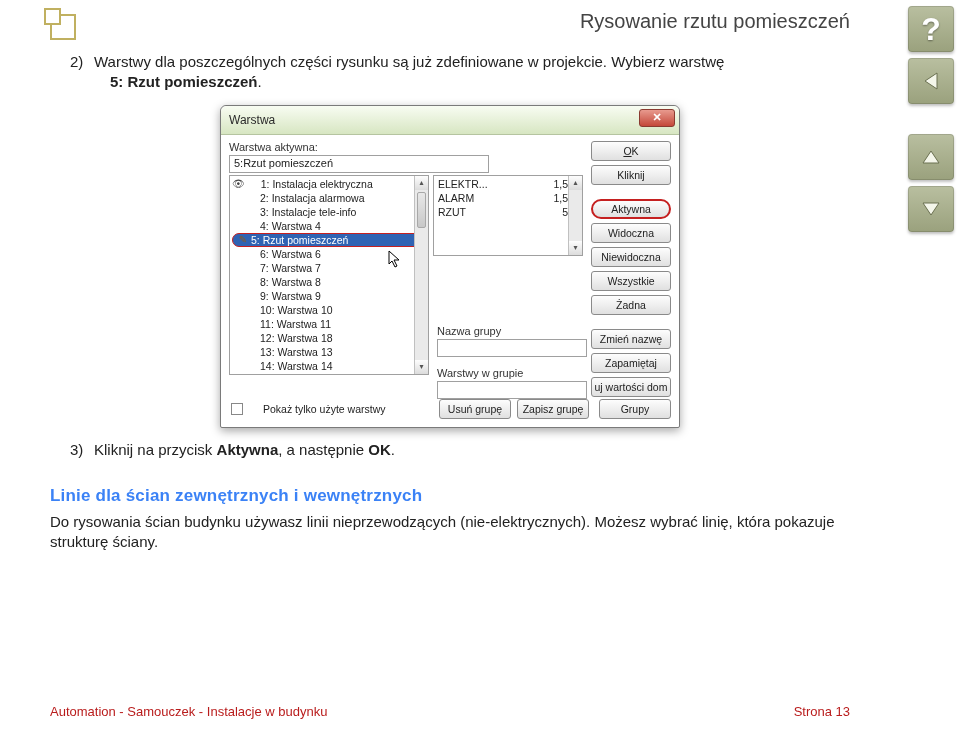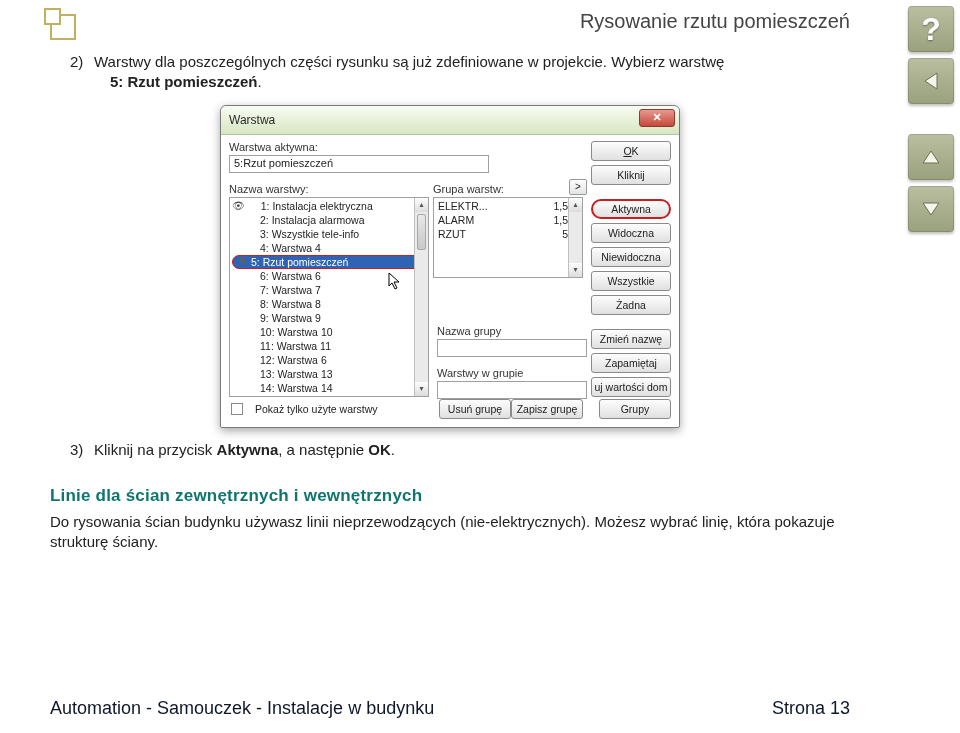--- a/index.html
+++ b/index.html
@@ -11,23 +11,23 @@
   .corner-icon { width: 26px; height: 26px; border: 2px solid #c0b060; position: relative; margin-top: 4px; }
   .corner-icon::after { content: ""; position: absolute; width: 13px; height: 13px; border: 2px solid #c0b060; left: -8px; top: -8px; background: #fff; }
   .page-title { font-size: 20px; color: #444; font-weight: normal; text-align: right; flex: 1; }
   
   .body-text { font-size: 15px; color: #222; line-height: 1.35; }
   .step { margin-top: 12px; margin-left: 20px; }
   .step-num { display: inline-block; width: 24px; }
   .step-indent { margin-left: 40px; }
   .bold { font-weight: bold; }
   
-  .section-title { font-size: 17px; font-weight: bold; color: #0f766e; margin-top: 26px; letter-spacing: 0.2px; }
-  
-  .footer { position: absolute; bottom: 14px; left: 50px; right: 50px; display: flex; justify-content: space-between; font-size: 18px; color: #0f172a; }
+  .section-title { font-size: 17px; font-weight: bold; color: #3b82f6; margin-top: 26px; letter-spacing: 0.2px; }
+  
+  .footer { position: absolute; bottom: 14px; left: 50px; right: 50px; display: flex; justify-content: space-between; font-size: 13px; color: #b91c1c; }
   
   .sidebar { position: absolute; right: 6px; top: 6px; width: 46px; display: flex; flex-direction: column; gap: 6px; }
   .side-btn { width: 46px; height: 46px; background: linear-gradient(#b9bfa0, #9aa17d); border-radius: 4px; display: flex; align-items: center; justify-content: center; box-shadow: inset 0 0 0 1px rgba(0,0,0,0.12), 0 2px 3px rgba(0,0,0,0.25); }
   .qmark { color: #fff; font-size: 32px; font-weight: bold; text-shadow: 0 1px 2px rgba(0,0,0,0.4); }
   
   .dialog-wrap { display: flex; justify-content: center; margin-top: 12px; }
   .dialog { width: 460px; background: #fff; border: 1px solid #7a7a7a; border-radius: 6px 6px 2px 2px; box-shadow: 0 3px 10px rgba(0,0,0,0.35); font-size: 11px; color: #222; }
   .titlebar { height: 20px; background: linear-gradient(#f8fcf2, #d7e6c2); border-bottom: 1px solid #b5c4a0; border-radius: 6px 6px 0 0; display: flex; align-items: center; padding: 14px 8px; position: relative; }
   .titlebar-text { font-size: 12px; color: #2a2a2a; }
   .closebox { position: absolute; right: 4px; top: 3px; width: 36px; height: 18px; background: linear-gradient(#e89a8e, #c4483a); border: 1px solid #8a3a30; border-radius: 3px; color: #fff; display: flex; align-items: center; justify-content: center; font-size: 11px; font-weight: bold; }
@@ -55,24 +55,24 @@
   .scrollbar .down { position: absolute; bottom: 0; width: 100%; }
   .scrollbar .thumb { position: absolute; left: 2px; right: 2px; top: 16px; height: 36px; background: linear-gradient(#e8e8e8,#c8c8c8); border: 1px solid #a8a8a8; border-radius: 2px; }
   
   .right-panel { position: absolute; right: 8px; top: 6px; width: 80px; display: flex; flex-direction: column; gap: 4px; }
   .dbtn { height: 20px; border: 1px solid #8a8a8a; border-radius: 3px; background: linear-gradient(#fdfdfd,#e0e0e0); font-size: 10.5px; display: flex; align-items: center; justify-content: center; color: #222; }
   .dbtn.hl { border: 2px solid #c52020; border-radius: 10px; }
   .dbtn .ul { text-decoration: underline; }
   .gap6 { height: 6px; }
   
   .below-groups { position: absolute; left: 216px; top: 190px; width: 150px; }
-  .chk-row { position: absolute; bottom: 12px; left: 10px; display: flex; align-items: center; gap: 12px; font-size: 10.5px; }
+  .chk-row { position: absolute; bottom: 12px; left: 10px; display: flex; align-items: center; gap: 20px; font-size: 10.5px; }
   .chkbox { width: 12px; height: 12px; border: 1px solid #888; background: #fff; }
   
-  .bottom-btns { position: absolute; bottom: 8px; left: 218px; display: flex; }
+  .bottom-btns { position: absolute; bottom: 8px; left: 218px; display: flex; gap: 6px; }
   .bottom-btns .dbtn, .right-bottom .dbtn { width: 72px; }
   .right-bottom { position: absolute; bottom: 8px; right: 8px; }
   
   .cursor { position: absolute; width: 14px; height: 18px; pointer-events: none; }
   .grp-row { display: flex; justify-content: space-between; padding: 0 14px 0 4px; height: 14px; align-items: center; }
 </style>
 </head>
 <body>
 
 <div class="page">
@@ -89,47 +89,38 @@
   <div class="dialog-wrap">
     <div class="dialog">
       <div class="titlebar">
         <span class="titlebar-text">Warstwa</span>
         <div class="closebox">✕</div>
       </div>
       <div class="dcontent" style="height: 292px;">
         <div class="lbl">Warstwa aktywna:</div>
         <div class="txtfield">5:Rzut pomieszczeń</div>
 
-        <div class="row2">
-          <div class="namelabel-col">
-              <div class="lbl">Nazwa warstwy:</div>
-            </div>
-          <div style="width:132px;">
-              <div class="lbl">Grupa warstw:</div>
-            </div>
-          <div class="grouparrow">&gt;</div>
-        </div>
 
         <div class="lists-row">
           <div class="listbox left">
             <div class="list-inner">
               <div class="lrow">
                   <span class="eye">👁</span>
                   <span class="pencil blank">✎</span>
                   <span>1: Instalacja elektryczna</span>
                 </div>
               <div class="lrow">
                   <span class="pencil blank">👁</span>
                   <span class="pencil blank">✎</span>
                   <span>2: Instalacja alarmowa</span>
                 </div>
               <div class="lrow">
                   <span class="pencil blank">👁</span>
                   <span class="pencil blank">✎</span>
-                  <span>3: Wszystkie tele-info</span>
+                  <span>3: Instalacje tele-info</span>
                 </div>
               <div class="lrow">
                   <span class="pencil blank">👁</span>
                   <span class="pencil blank">✎</span>
                   <span>4: Warstwa 4</span>
                 </div>
               <div class="lrow sel">
                   <span class="pencil">✎</span>
                   <span style="font-weight:normal;">5: Rzut pomieszczeń</span>
                 </div>
@@ -159,21 +150,21 @@
                   <span>10: Warstwa 10</span>
                 </div>
               <div class="lrow">
                   <span class="pencil blank">👁</span>
                   <span class="pencil blank">✎</span>
                   <span>11: Warstwa 11</span>
                 </div>
               <div class="lrow">
                   <span class="pencil blank">👁</span>
                   <span class="pencil blank">✎</span>
-                  <span>12: Warstwa 6</span>
+                  <span>12: Warstwa 18</span>
                 </div>
               <div class="lrow">
                   <span class="pencil blank">👁</span>
                   <span class="pencil blank">✎</span>
                   <span>13: Warstwa 13</span>
                 </div>
               <div class="lrow">
                   <span class="pencil blank">👁</span>
                   <span class="pencil blank">✎</span>
                   <span>14: Warstwa 14</span>

